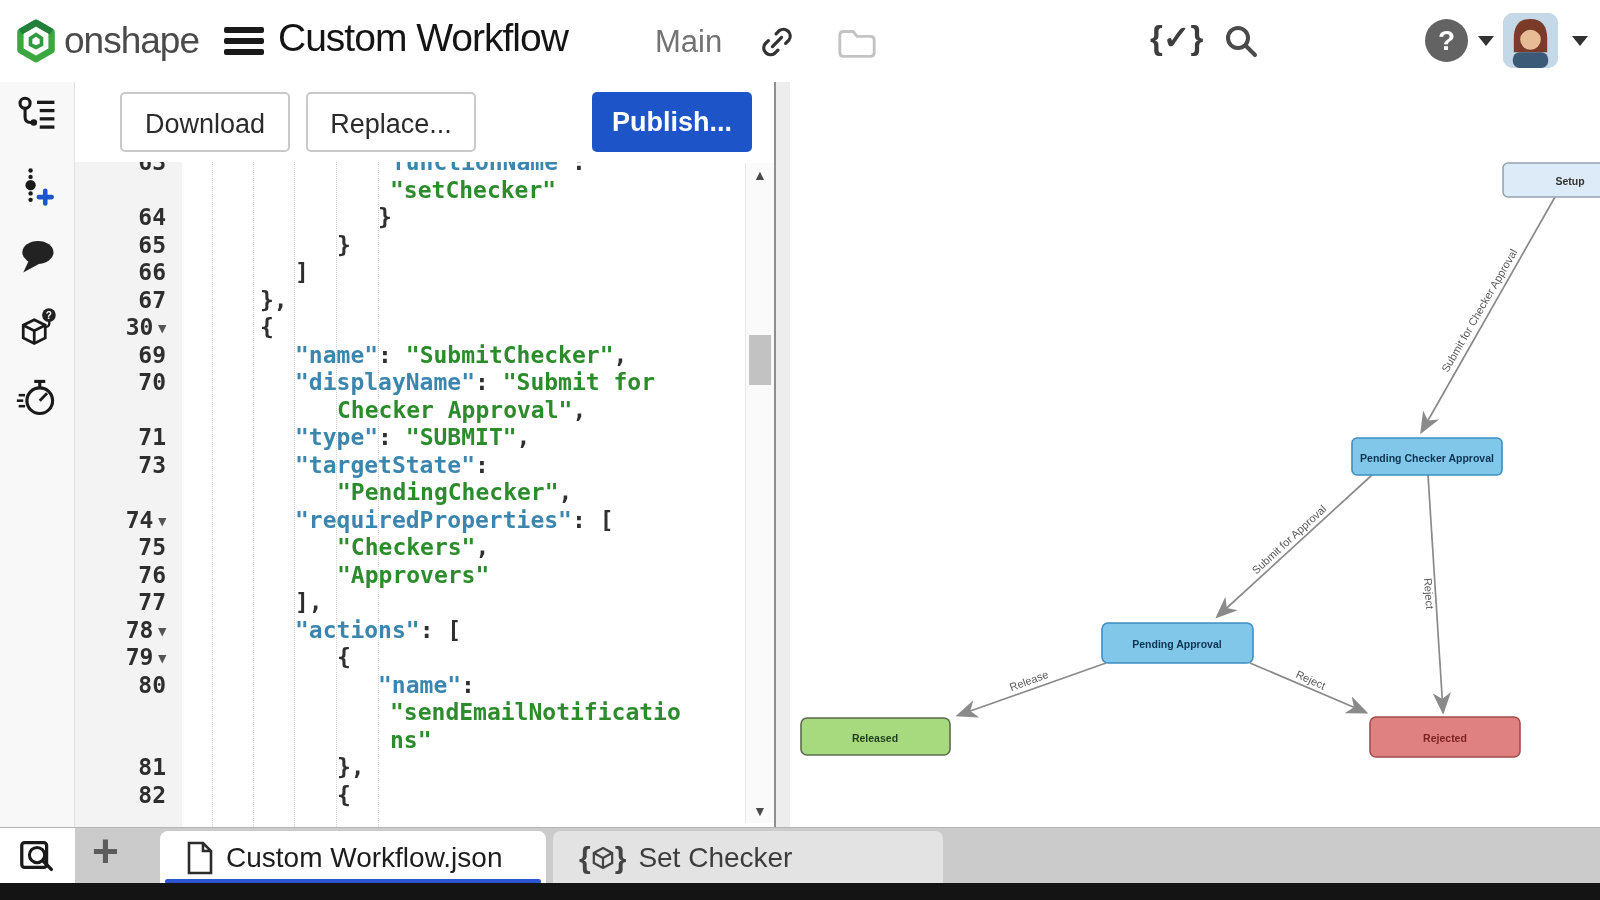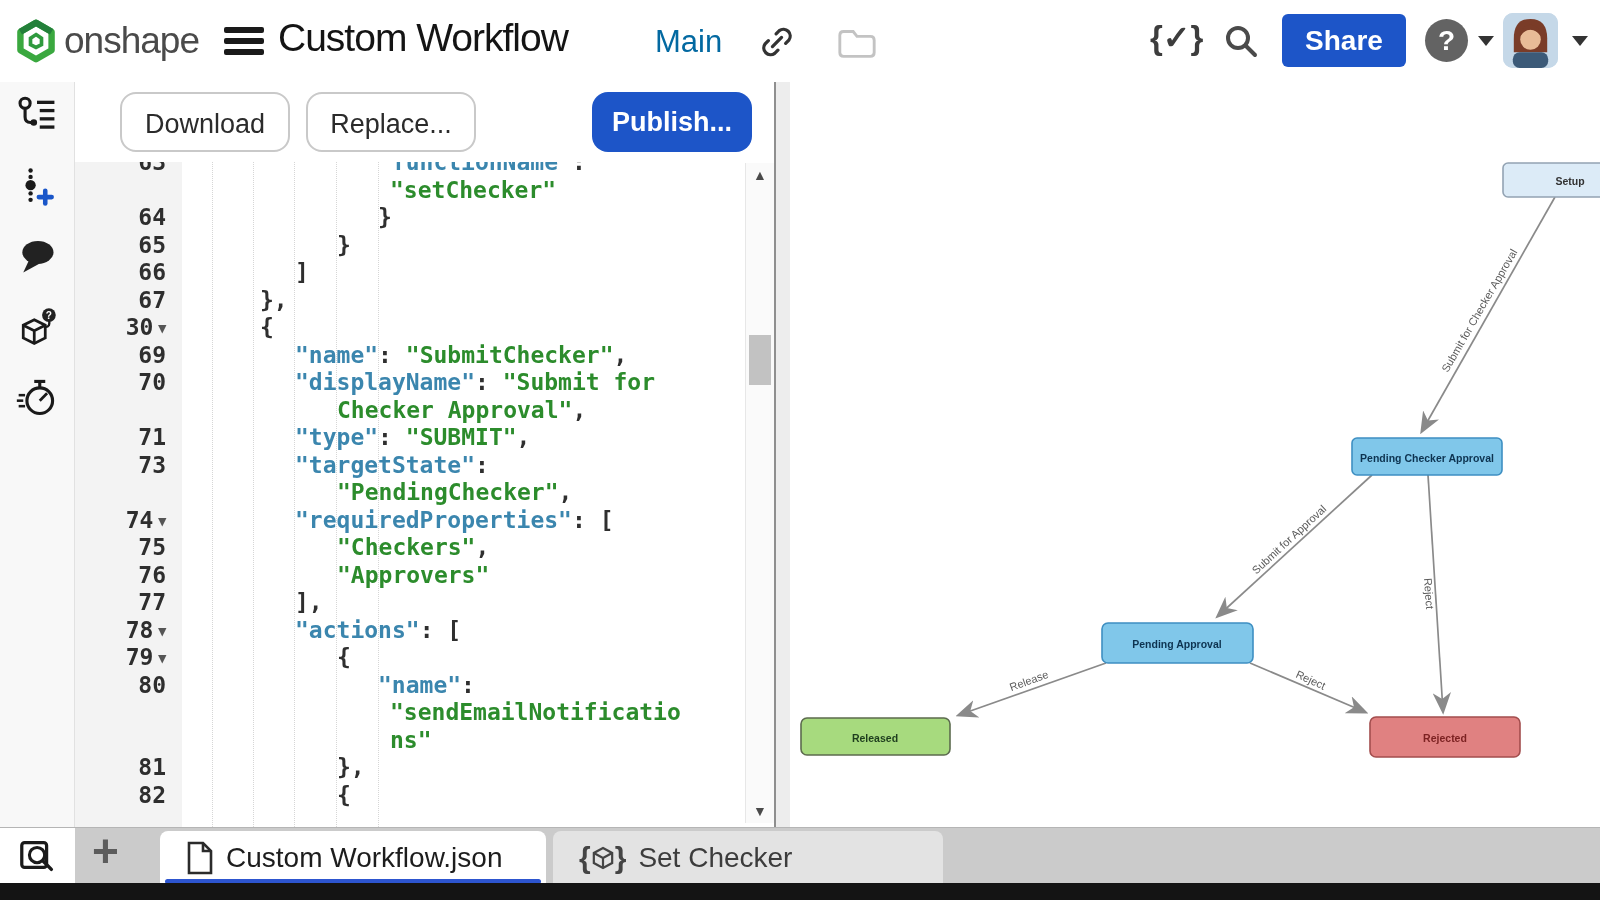--- a/index.html
+++ b/index.html
@@ -5,38 +5,38 @@
   html,body{margin:0;padding:0;background:#fff;font-family:"Liberation Sans",sans-serif;}
   .stage{position:relative;width:1600px;height:900px;overflow:hidden;background:#fff;}
 
   
   .topbar{position:absolute;left:0;top:0;width:1600px;height:82px;background:#fff;border-bottom:1px solid #8b5cf6;}
   .logo{position:absolute;left:14px;top:19px;width:44px;height:44px;}
   .brand{position:absolute;left:64px;top:20px;font-size:37px;color:#4a4a4a;letter-spacing:-1px;}
   .hamburger{position:absolute;left:224px;top:27px;width:40px;height:28px;cursor:pointer;}
   .hamburger i{display:block;height:6px;background:#1a1a1a;border-radius:2px;margin-bottom:5px;}
   .doc-title{position:absolute;left:278px;top:16px;font-size:39px;font-weight:normal;color:#141414;letter-spacing:-1px;white-space:nowrap;}
-  .branch{position:absolute;left:655px;top:24px;font-size:31px;color:#0369a1;}
+  .branch{position:absolute;left:655px;top:24px;font-size:31px;color:#737373;}
   .tb-icon{position:absolute;top:22px;}
   .fs-icon{position:absolute;left:1150px;top:18px;font-size:33px;font-weight:bold;color:#3d3d3d;}
   .share-btn{position:absolute;left:1282px;top:14px;width:124px;height:53px;background:#1d55c8;color:#fff;
     font-size:28px;font-weight:600;border:none;border-radius:6px;line-height:53px;text-align:center;}
   .help-btn{position:absolute;left:1425px;top:19px;width:43px;height:43px;border-radius:50%;background:#636363;
     color:#fff;font-size:28px;font-weight:bold;text-align:center;line-height:43px;}
   .caret{position:absolute;width:0;height:0;border-left:8px solid transparent;border-right:8px solid transparent;border-top:10px solid #333;}
   .avatar{position:absolute;left:1503px;top:13px;width:55px;height:55px;border-radius:10px;overflow:hidden;background:#c5d8e8;}
 
   
   .rail{position:absolute;left:0;top:82px;width:75px;height:745px;background:#f8f8f8;border-right:1px solid #e1e1e1;
     display:flex;flex-direction:column;align-items:center;padding-top:12px;box-sizing:border-box;gap:24px;}
   .rail .ric{width:46px;height:46px;display:flex;align-items:center;justify-content:center;}
 
   
   .panel-toolbar{position:absolute;left:75px;top:82px;width:699px;height:80px;background:#fff;}
-  .btn{position:absolute;top:10px;height:60px;border-radius:16px;font-size:27px;text-align:center;line-height:60px;box-sizing:border-box;}
+  .btn{position:absolute;top:10px;height:60px;border-radius:5px;font-size:27px;text-align:center;line-height:60px;box-sizing:border-box;}
   .btn.light{background:#fff;border:2px solid #c9c9c9;color:#2b2b2b;}
   .btn.blue{background:#1d55c8;color:#fff;border:none;font-weight:600;}
   .btn-download{left:45px;width:170px;}
   .btn-replace{left:231px;width:170px;}
   .btn-publish{left:517px;width:160px;}
 
   
   .editor{position:absolute;left:75px;top:162px;width:670px;height:665px;overflow:hidden;
     background:linear-gradient(to right,#f3f3f3 107px,#ffffff 107px);
     font-family:"DejaVu Sans Mono",monospace;font-size:23px;font-weight:600;}
@@ -105,21 +105,20 @@
       </g>
     </svg>
     <svg class="tb-icon" style="left:836px;top:25px;" width="42" height="36" viewBox="0 0 44 36">
       <path d="M4 10 q0-4 4-4 h10 l4 5 h14 q4 0 4 4 v13 q0 4-4 4 H8 q-4 0-4-4 z" fill="none" stroke="#c3c3c3" stroke-width="3"></path>
     </svg>
     <span class="fs-icon">{✓}</span>
     <svg class="tb-icon" style="left:1222px;" width="38" height="38" viewBox="0 0 38 38">
       <circle cx="16" cy="16" r="10" fill="none" stroke="#4a4a4a" stroke-width="4"></circle>
       <line x1="23.5" y1="23.5" x2="33" y2="33" stroke="#4a4a4a" stroke-width="4" stroke-linecap="round"></line>
     </svg>
-    <div class="share-btn">Share</div>
     <div class="help-btn">?</div>
     <div class="caret" style="left:1478px;top:36px;"></div>
     <div class="avatar">
       <svg viewBox="0 0 56 56" width="55" height="55">
         <rect width="56" height="56" fill="#c5d8e8"></rect>
         <path d="M28 6 q-17 0-17 20 v14 h34 V26 q0-20-17-20" fill="#7a3c28"></path>
         <rect x="10" y="40" width="36" height="16" rx="7" fill="#3c5a78"></rect>
         <circle cx="28" cy="27" r="10.5" fill="#e8bb97"></circle>
         <path d="M17 24 q2.5-12 11-12 q8.5 0 11 12 q-5-7-11-7 q-6 0-11 7" fill="#7a3c28"></path>
       </svg>

